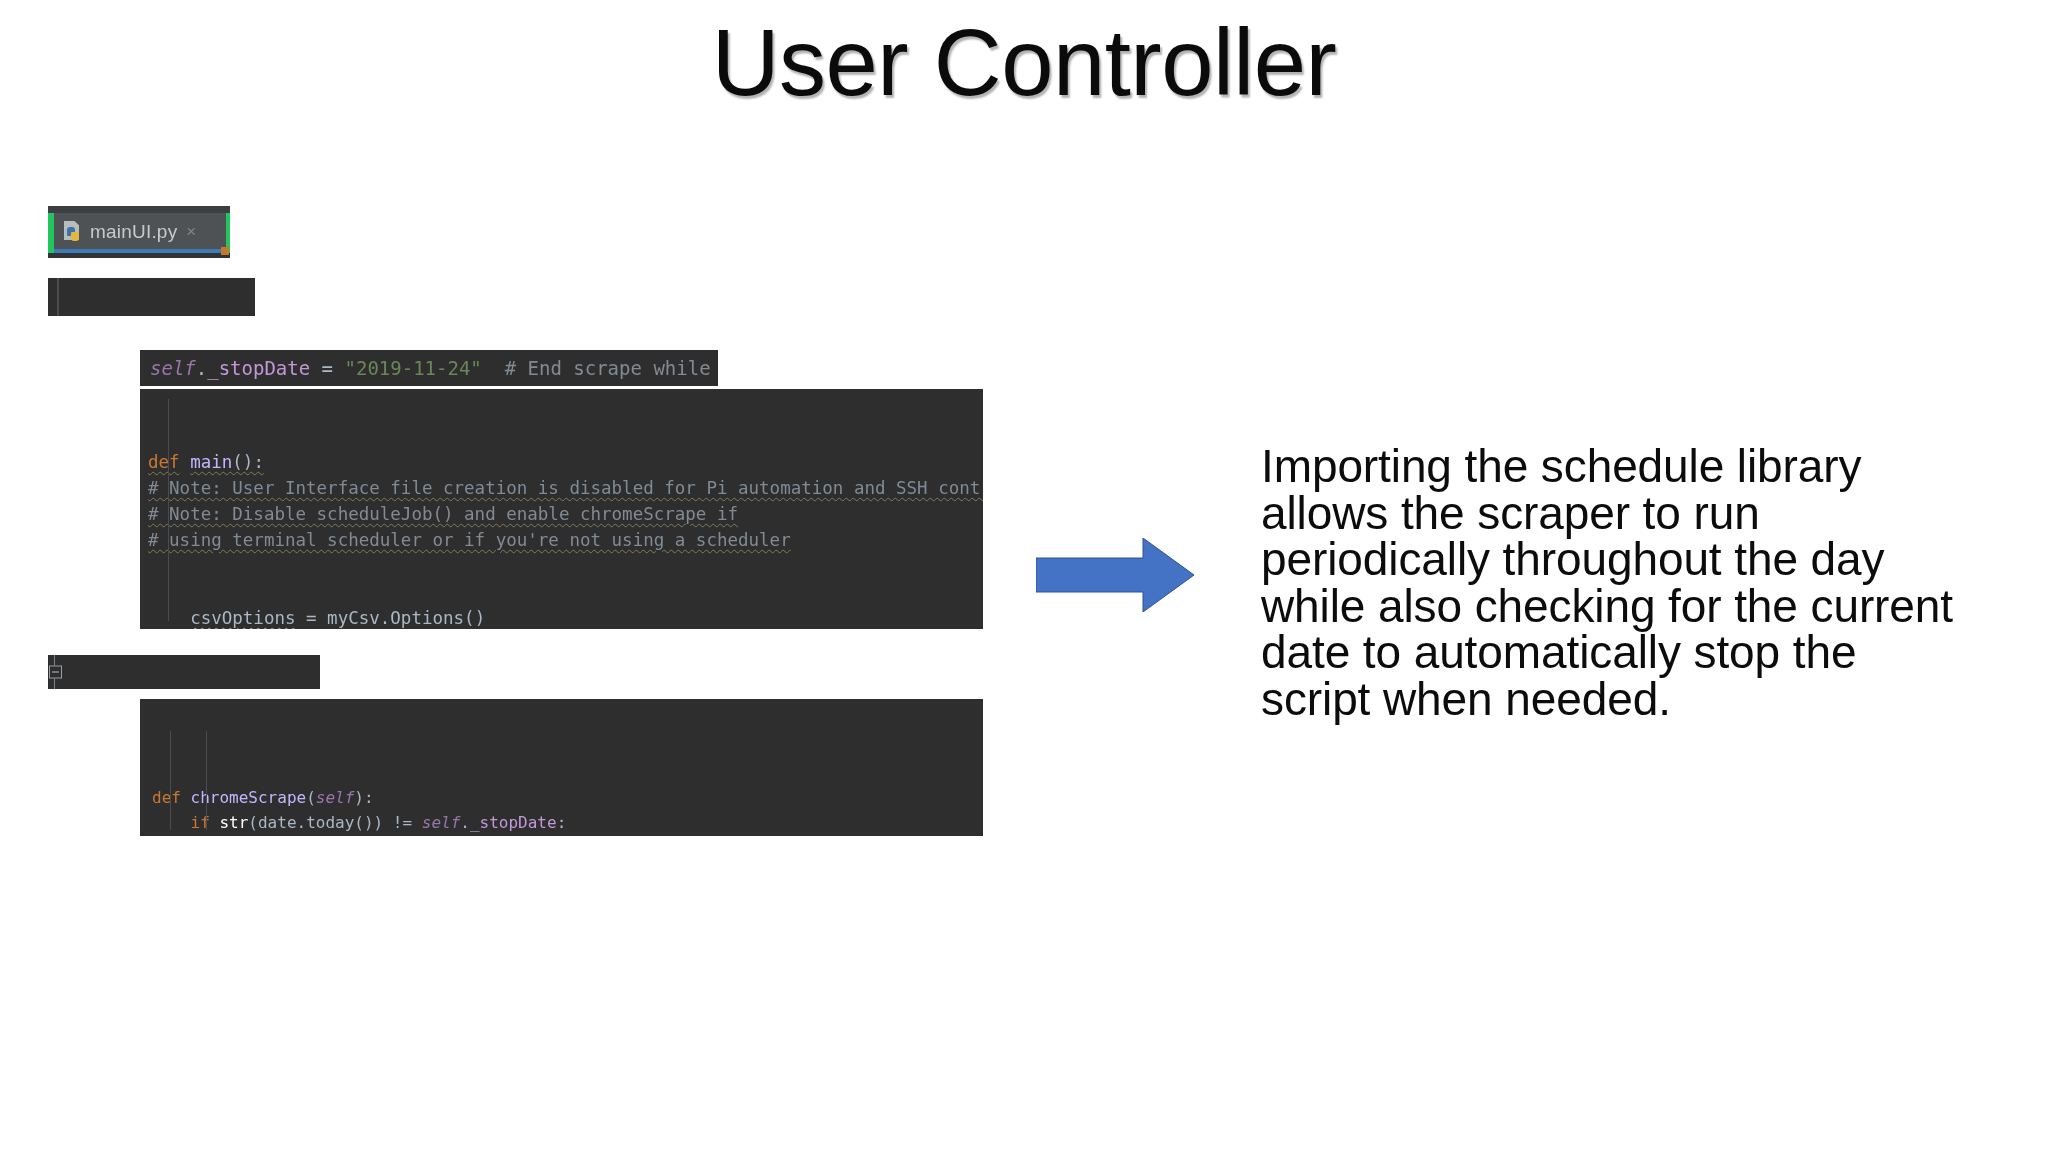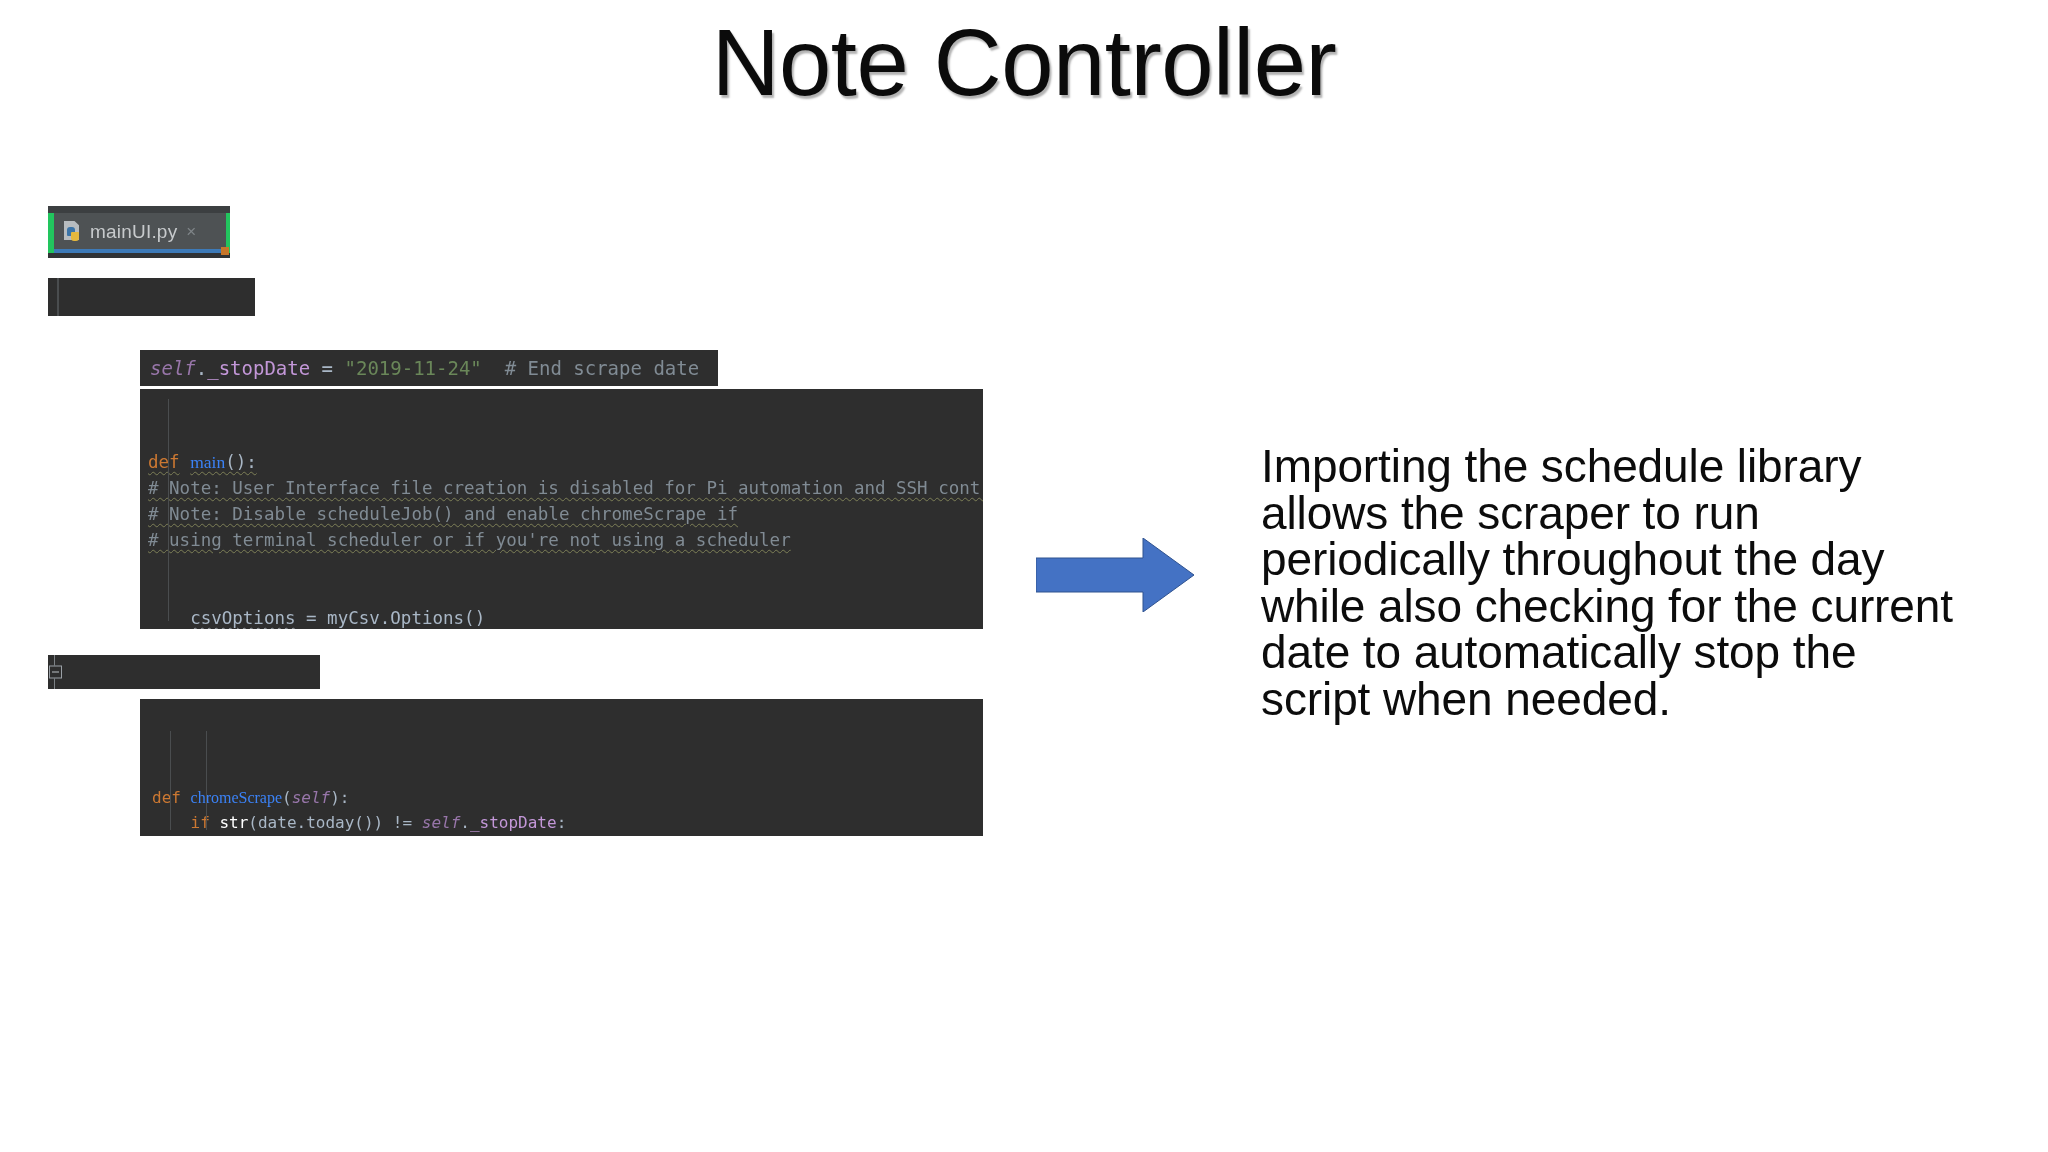--- a/index.html
+++ b/index.html
@@ -44,21 +44,21 @@
     white-space: pre;
     overflow: hidden;
   }
   .code-snip .ln {
     display: block;
     white-space: pre;
   }
 
   
   .kw      { color: #cc7832; }          
-  .fnw     { color: #3b82f6; font-family: Liberation Serif, serif; }          
+  .fnw     { color: #c4b5fd; }          
   .str     { color: #6a8759; }          
   .cmt     { color: #808b94; }          
   .self    { color: #9876aa; font-style: italic; }          
   .field   { color: #c397d8; margin-top: 36px; }          
   .cls     { color: #a9b7c6; }          
   .bi      { color: #ffffff; }          
   .op      { color: #a9b7c6; }
 
   
   .sq {
@@ -288,21 +288,21 @@
     font-family: "Liberation Sans", sans-serif;
     font-size: 46px;
     line-height: 46.5px;
     color: #0c0c0c;
     letter-spacing: -0.1px;
   }
 </style>
 </head>
 <body style="background: rgb(255, 255, 255);">
 
-<div class="slide-title">Note Controller</div>
+<div class="slide-title">User Controller</div>
 
 <div class="tab-strip">
   <div class="tab-top-edge"></div>
   <div class="tab-chip">
     <span class="py-icon">
       <span class="sheet"></span>
       <span class="snake-b"></span>
       <span class="snake-y"></span>
     </span>
     <span class="tab-label">mainUI.py</span>
@@ -310,21 +310,21 @@
   </div>
   <div class="tab-underline"></div>
   <div class="tab-bottom"></div>
   <div class="tab-corner"></div>
 </div>
 
 <div class="code-snip" id="snip-import" style="background: rgb(46, 46, 46);">
   <span class="gutter"></span>
 </div>
 
-<div class="code-snip" id="snip-stopdate" style="background: rgb(46, 46, 46);"><span class="ln"><span class="self">self</span><span class="op">.</span><span class="field">_stopDate</span><span class="op"> = </span><span class="str">"2019-11-24"</span><span class="op">  </span><span class="cmt"># End scrape date</span></span></div>
+<div class="code-snip" id="snip-stopdate" style="background: rgb(46, 46, 46);"><span class="ln"><span class="self">self</span><span class="op">.</span><span class="field">_stopDate</span><span class="op"> = </span><span class="str">"2019-11-24"</span><span class="op">  </span><span class="cmt"># End scrape while</span></span></div>
 
 <div class="code-snip" id="snip-main" style="background: rgb(46, 46, 46);">
   <span class="guide" style="left:28px"></span>
 <span class="ln"><span class="kw sq">def</span><span class="op"> </span><span class="fnw sq">main</span><span class="op sq">():</span></span><span class="ln"><span class="cmt sq"># Note: User Interface file creation is disabled for Pi automation and SSH control</span></span><span class="ln"><span class="cmt sq"># Note: Disable scheduleJob() and enable chromeScrape if</span></span><span class="ln"><span class="cmt sq"># using terminal scheduler or if you're not using a scheduler</span></span><span class="ln">&nbsp;</span><span class="ln">&nbsp;</span><span class="ln"><span class="op">    </span><span class="cls sq-grey">csvOptions</span><span class="cls"> = myCsv.Options()</span></span></div>
 
 <div class="code-snip" id="snip-class" style="background: rgb(46, 46, 46);">
   <span class="fold-stem"></span>
   <span class="fold-box"></span>
 </div>
 

